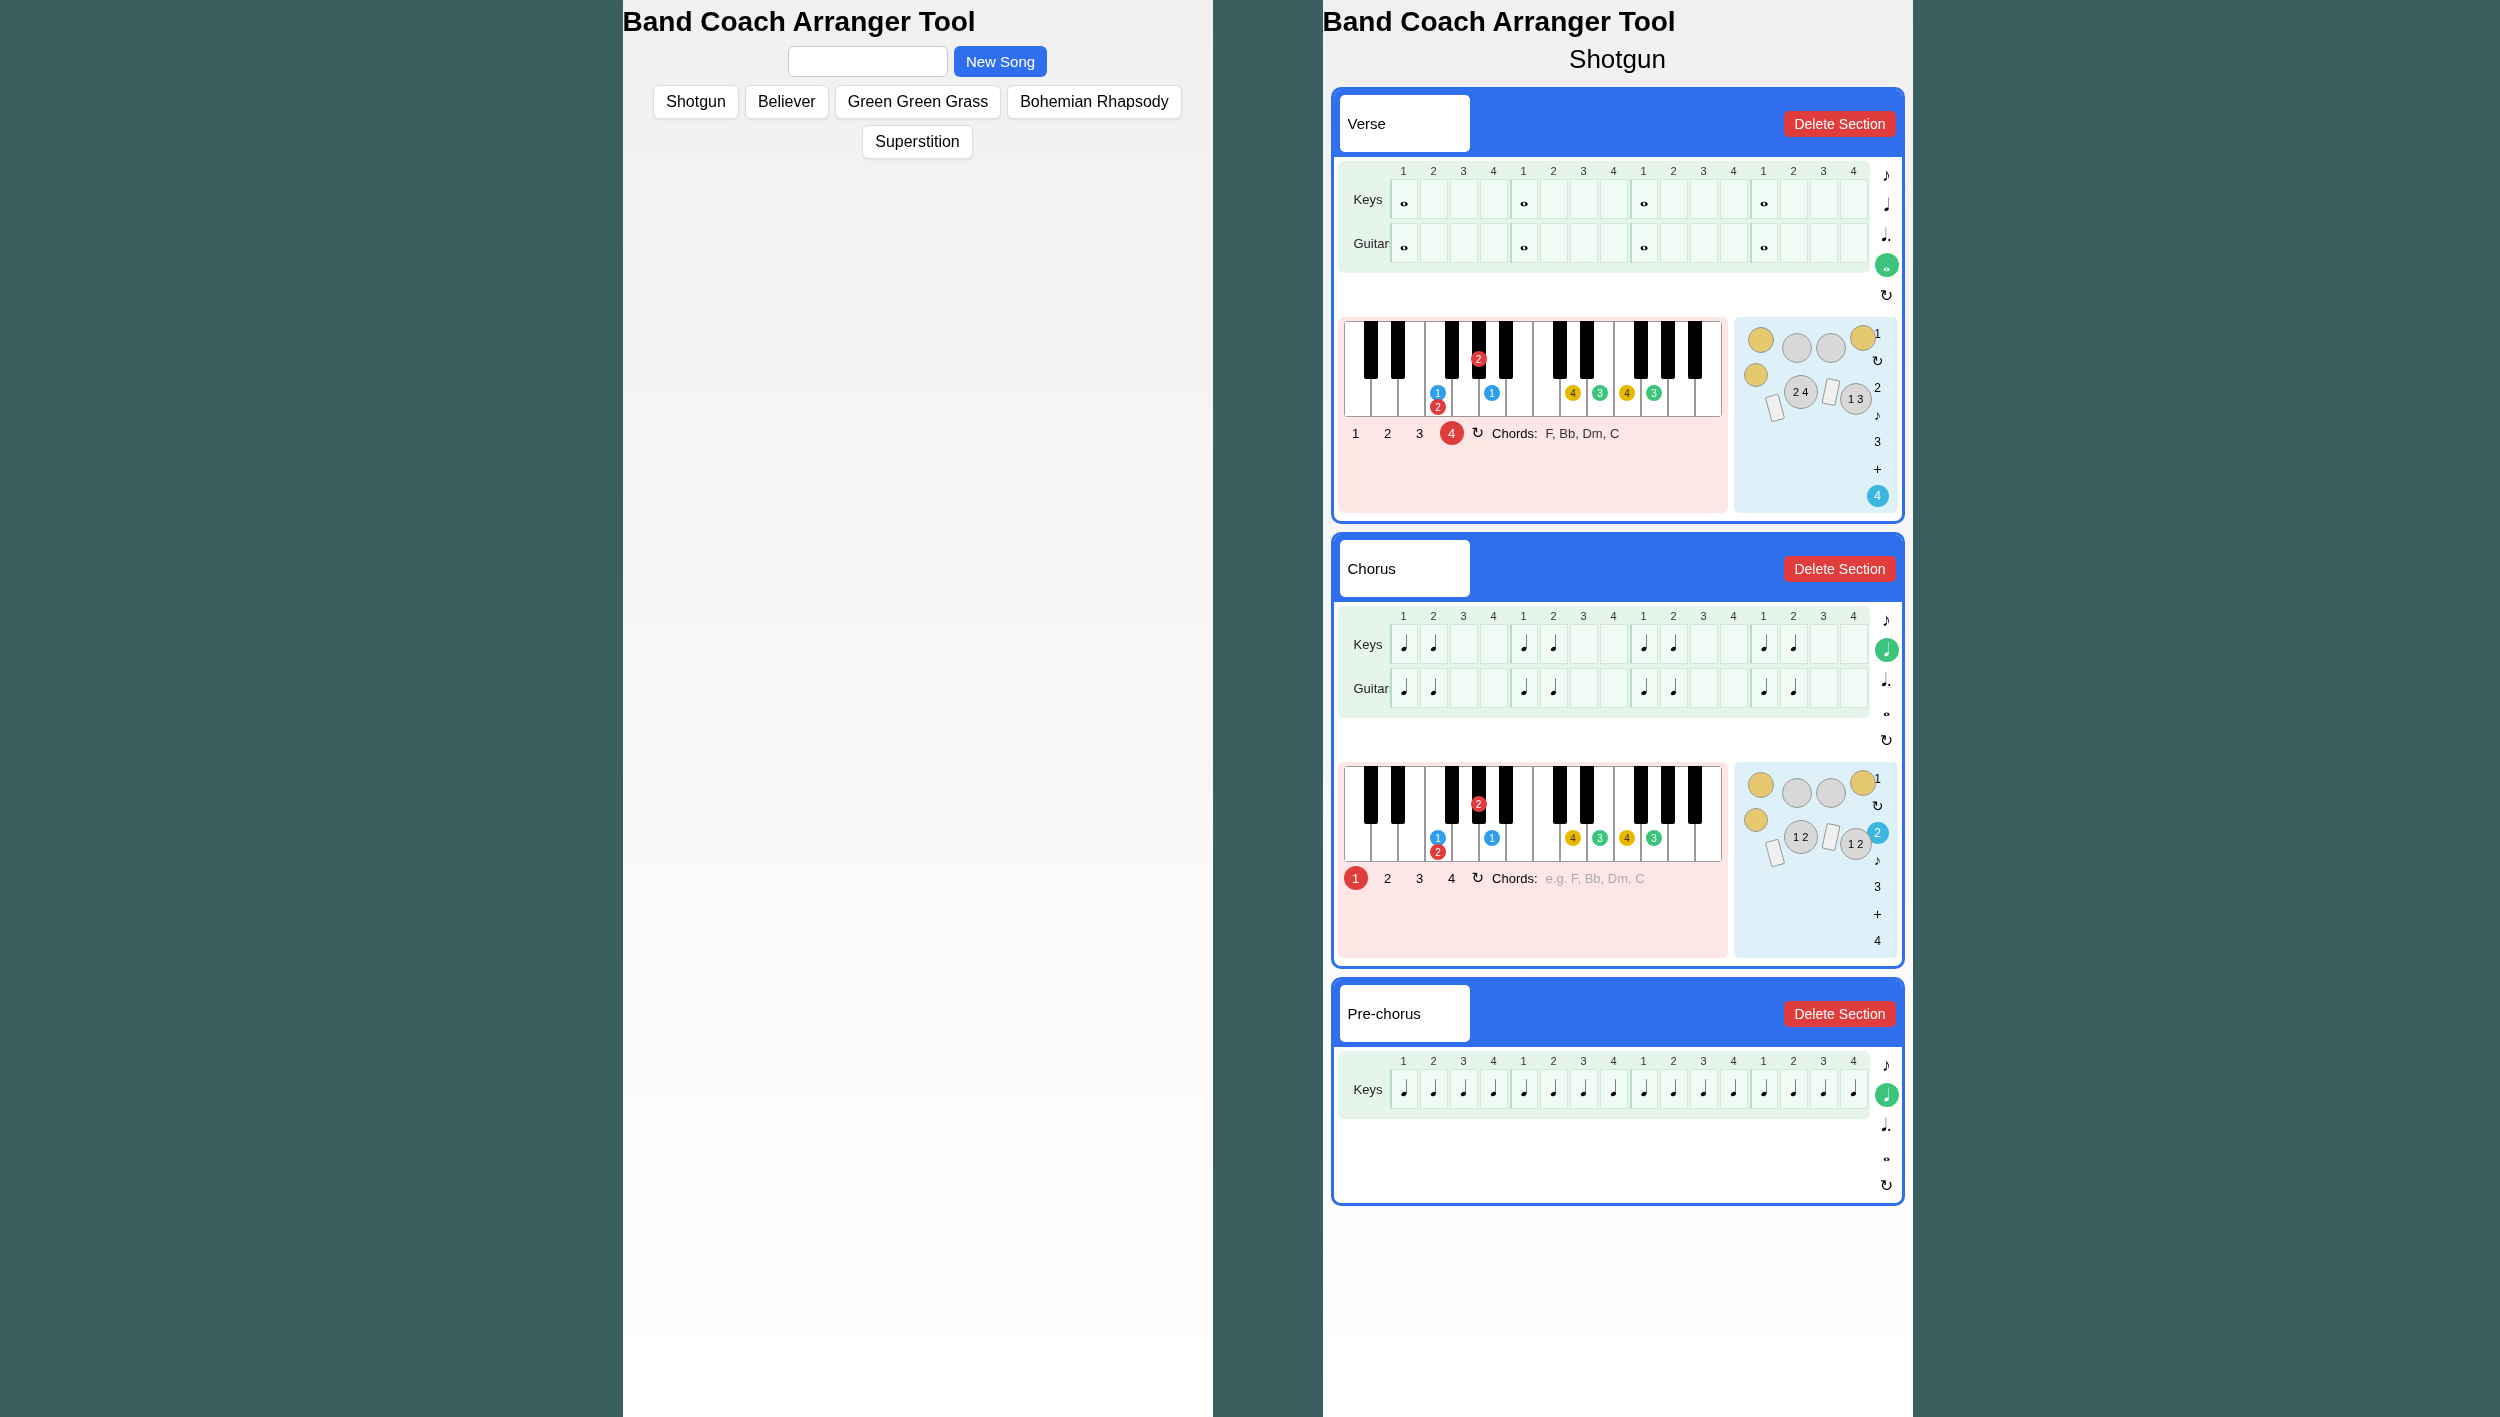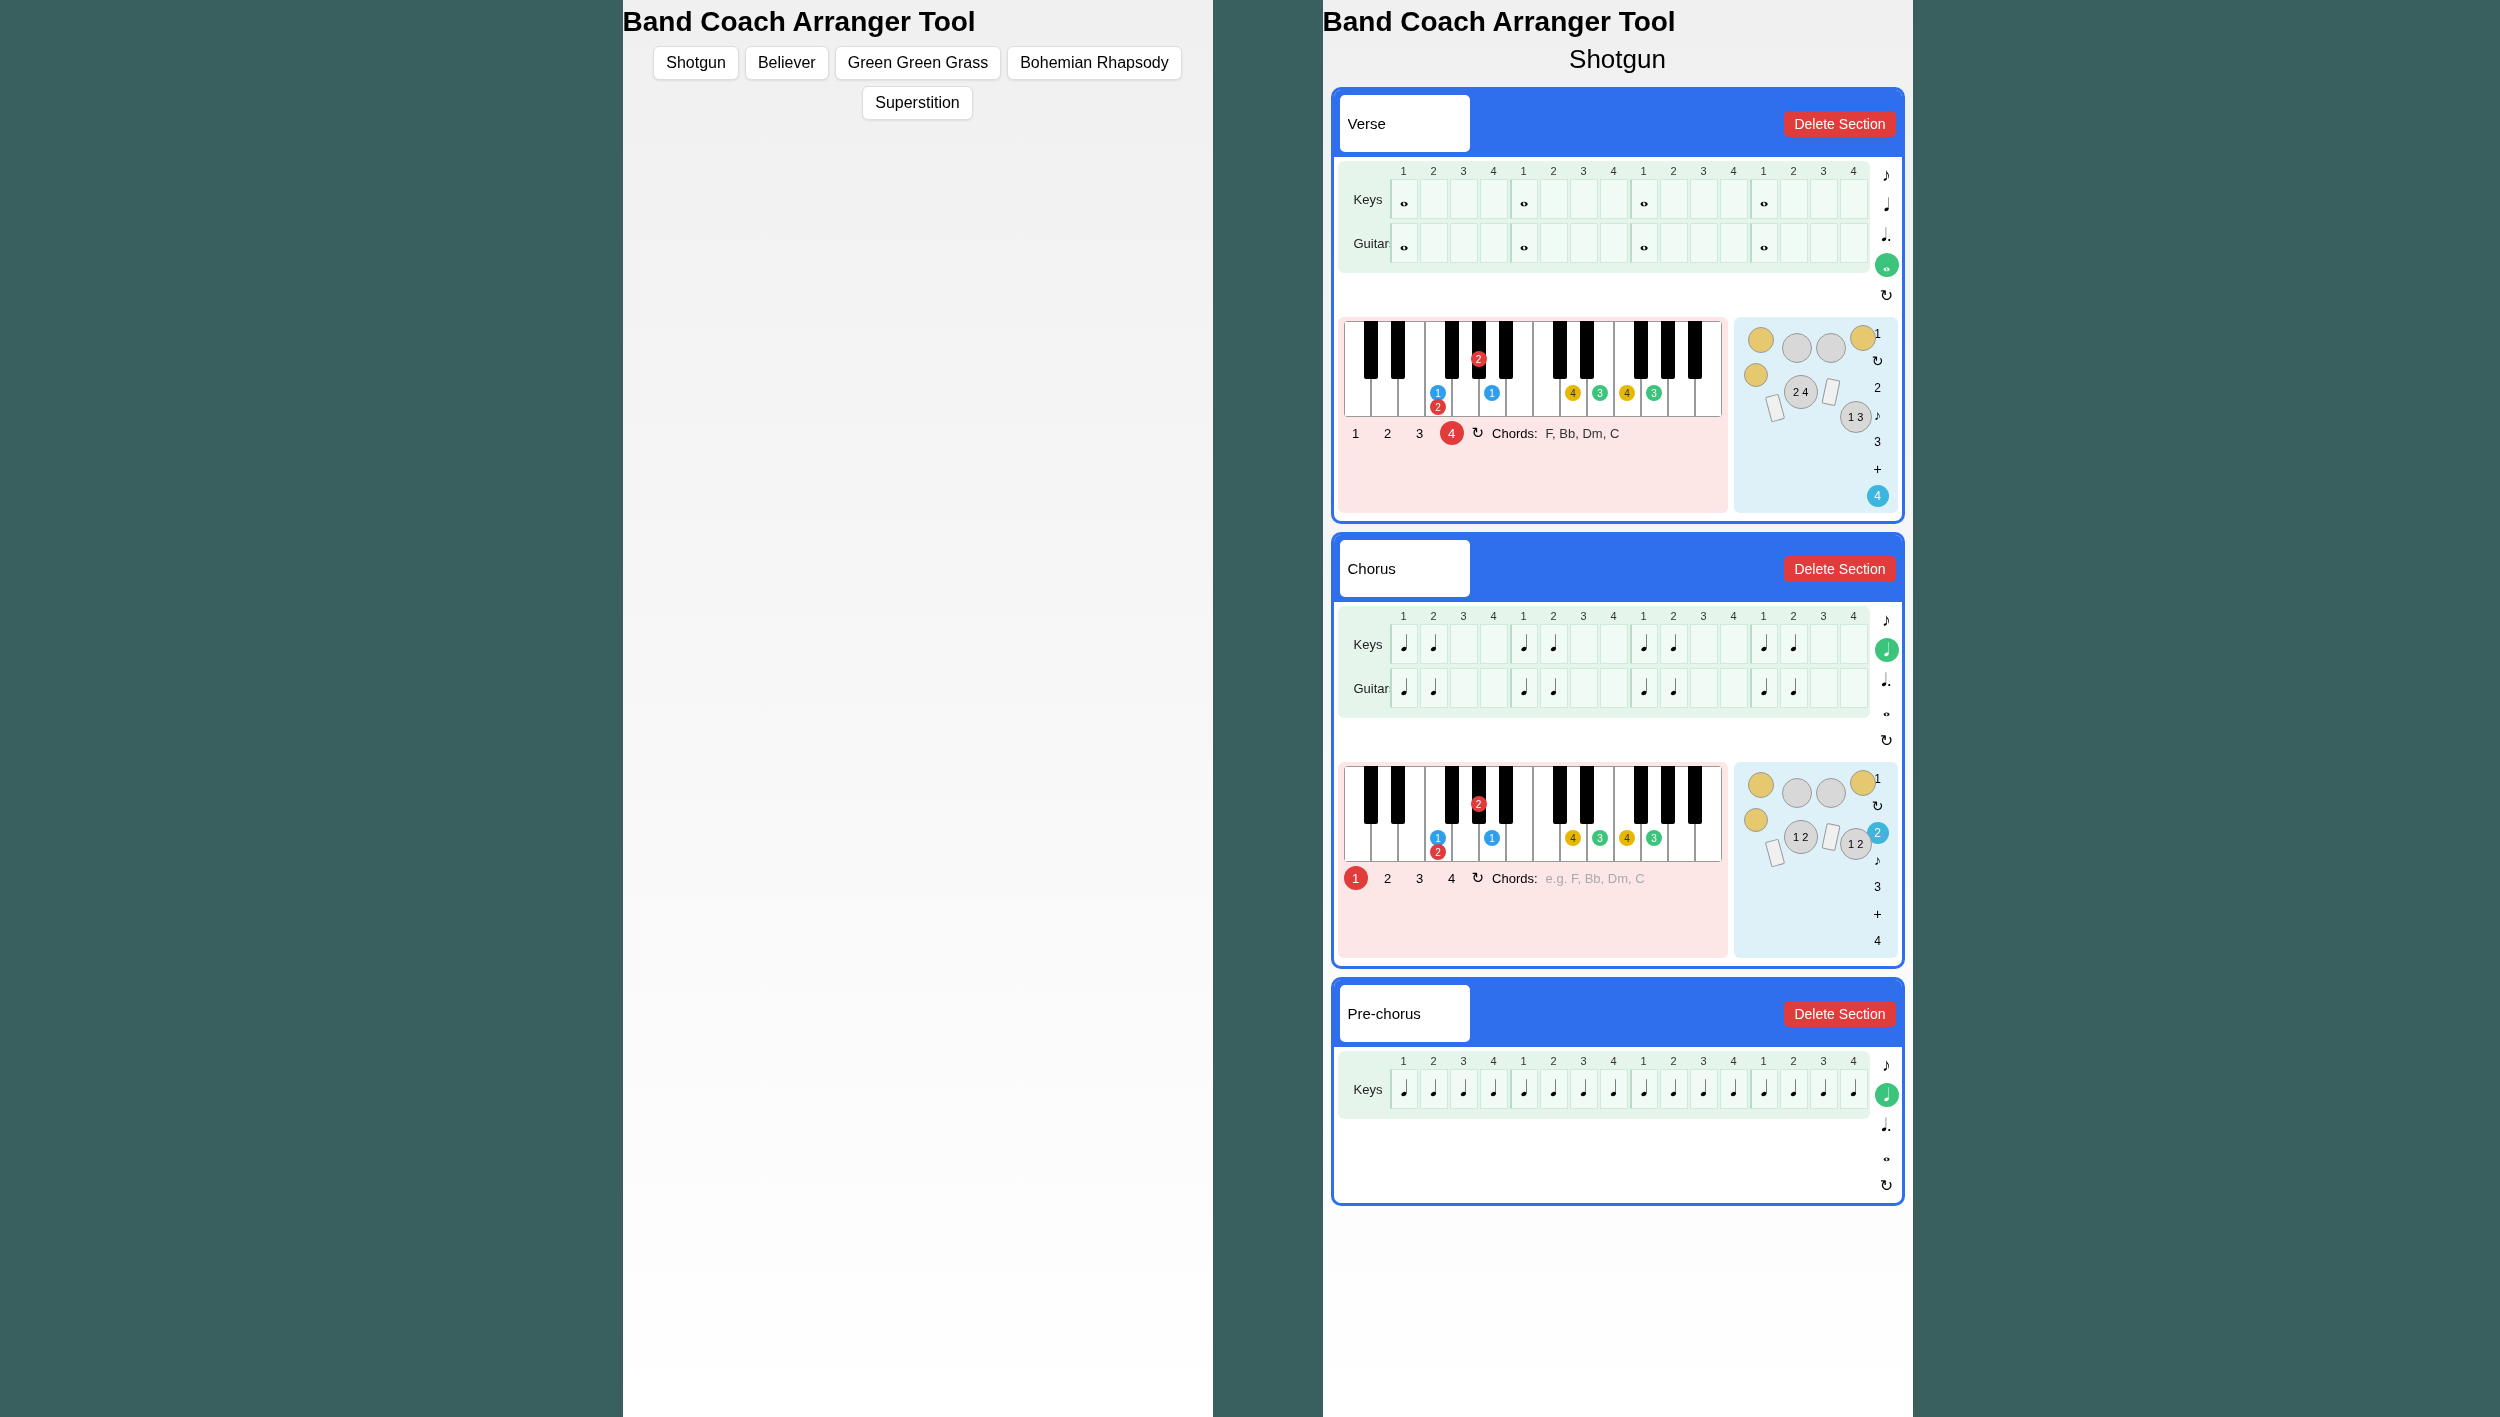--- a/index.html
+++ b/index.html
@@ -156,20 +156,24 @@
 .drum-steps .icn-redo::before { content: "↻"; }
 .drum-steps .icn-note::before { content: "♪"; }
 .drum-steps .icn-plus::before { content: "+"; }
 
 </style>
 </head>
 <body>
 
 <div class="pane pane-left">
   <h1>Band Coach Arranger Tool</h1>
+  <div class="toolbar-row">
+    <input type="text" class="song-name-input" style="">
+    <button class="btn btn-primary">New Song</button>
+  </div>
   <div class="toolbar-row" id="songs-row">
       <button class="song-chip">Shotgun</button>
       <button class="song-chip">Believer</button>
       <button class="song-chip">Green Green Grass</button>
       <button class="song-chip">Bohemian Rhapsody</button>
       <button class="song-chip">Superstition</button>
     </div>
 </div>
 
 <div class="pane pane-right">
@@ -298,21 +302,21 @@
             </div>
           </div>
           <div class="drums-panel">
             <div class="drum-canvas">
               <div class="drum cym" style="left: 8px; top: 4px; width: 26px; height: 26px;"></div>
               <div class="drum tom" style="left: 42px; top: 10px; width: 30px; height: 30px;"></div>
               <div class="drum tom" style="left: 76px; top: 10px; width: 30px; height: 30px;"></div>
               <div class="drum cym" style="left: 110px; top: 2px; width: 26px; height: 26px;"></div>
               <div class="drum hh" style="left: 4px; top: 40px; width: 24px; height: 24px;"></div>
               <div class="drum tom" style="left: 44px; top: 52px; width: 34px; height: 34px;">2 4</div>
-              <div class="drum tom" style="left: 100px; top: 78px; width: 32px; height: 32px;">1 3</div>
+              <div class="drum tom" style="left: 100px; top: 60px; width: 32px; height: 32px;">1 3</div>
               <div class="block" style="left: 28px; top: 72px; transform: rotate(-15deg);"></div>
               <div class="block" style="left: 84px; top: 56px; transform: rotate(12deg);"></div>
             </div>
             <div class="drum-steps">
               <span>1</span>
               <span class="icn icn-redo"></span>
               <span>2</span>
               <span class="icn icn-note"></span>
               <span>3</span>
               <span class="icn icn-plus"></span>

